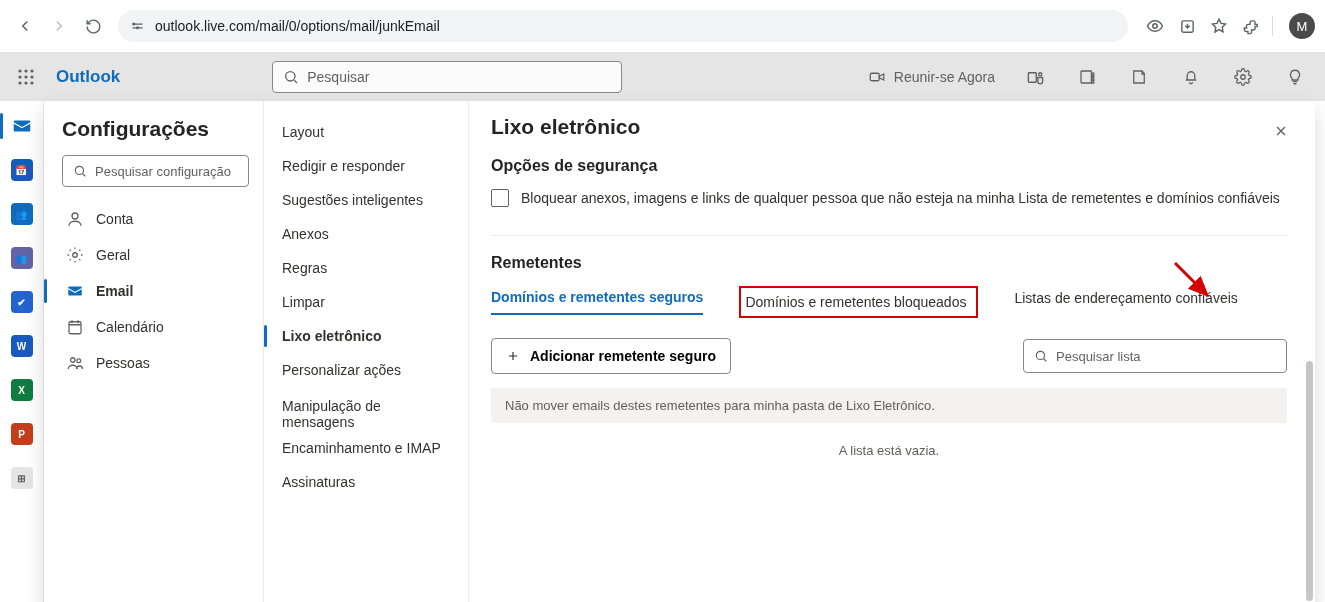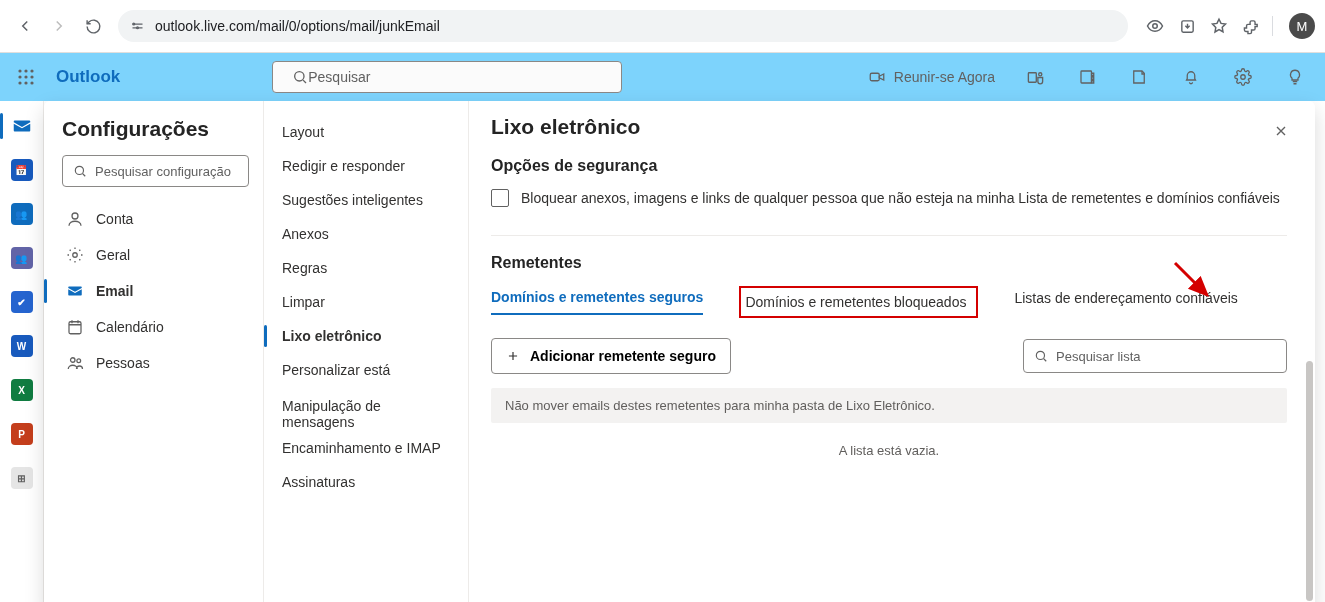--- a/index.html
+++ b/index.html
@@ -15,24 +15,24 @@
   
   .browser-bar { height:53px; display:flex; align-items:center; gap:4px; padding:0 10px; border-bottom:1px solid var(--grey-border); background:#fff; }
   .bb-btn { width:30px; height:30px; display:flex; align-items:center; justify-content:center; color:#5f6368; border-radius:50%; }
   .bb-btn.disabled { color:#bdbdbd; }
   .addr { flex:1; height:32px; margin:0 8px 0 6px; border-radius:16px; background:#f1f3f4; display:flex; align-items:center; padding:0 12px; gap:10px; color:#202124; font-size:14px; }
   .addr .host { color:#202124; }
   .bb-right { display:flex; align-items:center; gap:2px; }
   .avatar { width:26px; height:26px; border-radius:50%; background:#4a4a4a; color:#fff; display:flex; align-items:center; justify-content:center; font-size:13px; margin-left:10px; }
 
   
-  .outlook-bar { height:48px; display:flex; align-items:center; padding:0 10px 0 8px; gap:12px; background:#7dd3fc; }
+  .outlook-bar { height:48px; display:flex; align-items:center; padding:0 10px 0 8px; gap:12px; background:#e5e5e5; }
   .waffle { width:36px; height:36px; display:flex; align-items:center; justify-content:center; color:#616161; }
   .brand { color:var(--blue); font-size:17px; font-weight:600; margin-right:140px; }
-  .search-box { width:350px; height:32px; border:1px solid #8a8886; border-radius:4px; background:#fbfbfb; display:flex; align-items:center; padding:0 19px; color:#616161; font-size:14px; }
+  .search-box { width:350px; height:32px; border:1px solid #8a8886; border-radius:4px; background:#fbfbfb; display:flex; align-items:center; padding:0 10px; gap:8px; color:#616161; font-size:14px; }
   .obar-spacer { flex:1; }
   .obar-item { height:40px; display:flex; align-items:center; gap:8px; padding:0 8px; color:#616161; font-size:14px; }
   .obar-icon { width:40px; height:40px; display:flex; align-items:center; justify-content:center; color:#616161; }
 
   
   .workspace { display:flex; height:calc(602px - 44px - 48px); position:relative; }
   .apprail { width:44px; background:#fff; border-right:1px solid #edebe9; display:flex; flex-direction:column; align-items:center; padding-top:4px; gap:2px; }
   .apprail .rail-item { width:44px; height:42px; display:flex; align-items:center; justify-content:center; position:relative; color:#616161; }
   .rail-item.active::before { content:""; position:absolute; left:0; top:8px; bottom:8px; width:3px; background:var(--blue); border-radius:2px; }
   .rail-tile { width:22px; height:22px; border-radius:4px; display:flex; align-items:center; justify-content:center; color:#fff; font-size:10px; font-weight:600; }
@@ -288,21 +288,21 @@
     </div>
 
     <div class="col2">
       <div class="opt">Layout</div>
       <div class="opt">Redigir e responder</div>
       <div class="opt">Sugestões inteligentes</div>
       <div class="opt">Anexos</div>
       <div class="opt">Regras</div>
       <div class="opt">Limpar</div>
       <div class="opt active">Lixo eletrônico</div>
-      <div class="opt">Personalizar está</div>
+      <div class="opt">Personalizar ações</div>
       <div class="opt" style="margin-top:10px">Manipulação de mensagens</div>
       <div class="opt">Encaminhamento e IMAP</div>
       <div class="opt">Assinaturas</div>
     </div>
 
     <div class="col3">
       <div class="close-x">
         <svg width="16" height="16" viewBox="0 0 24 24" fill="none" stroke="#616161" stroke-width="2">
             <path d="M6 6l12 12M18 6L6 18"></path>
           </svg>

